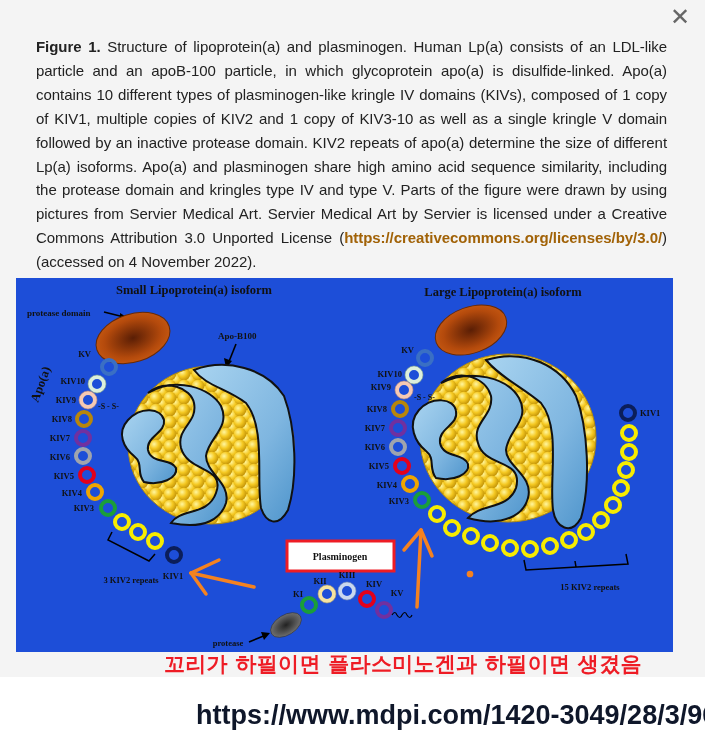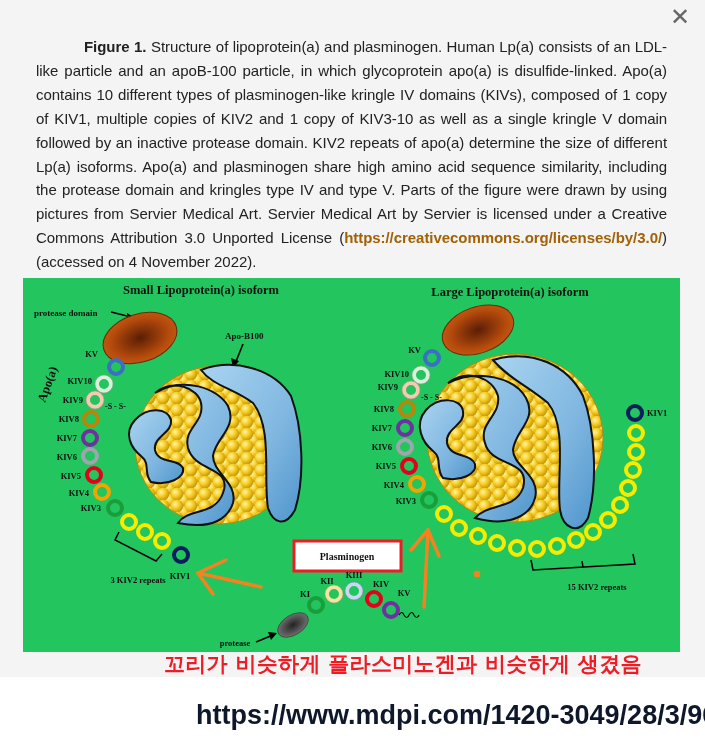--- a/index.html
+++ b/index.html
@@ -14,25 +14,25 @@
   .close-btn {
     position: absolute; right: 14px; top: 6px; width: 22px; height: 22px;
     color: #666; font-size: 24px; line-height: 22px; text-align: center; cursor: pointer;
     font-family: "DejaVu Sans", sans-serif; font-weight: bold;
   }
   .caption {
     position: absolute; left: 36px; top: 35px; width: 631px;
     font-family: "Liberation Sans", sans-serif; font-size: 15px; line-height: 23.9px;
     color: #222; text-align: justify; letter-spacing: -0.05px;
   }
-  .caption b { font-weight: bold; color: #222; margin-left: 48px; }
+  .caption b { font-weight: bold; color: #222; }
   .caption a { color: #a16207; font-weight: bold; text-decoration: none; }
   .figure {
-    position: absolute; left: 23px; top: 278px; width: 657px; height: 374px;
-    background: #22c55e;
+    position: absolute; left: 16px; top: 278px; width: 657px; height: 374px;
+    background: #1d4ed8;
   }
   .figure svg { position: absolute; left: 0; top: 0; }
   .korean-note {
     position: absolute; left: 164px; top: 651px; width: 520px; height: 26px;
     color: #ee1c25; font-size: 21px; font-weight: bold; line-height: 26px;
     font-family: "DejaVu Sans", sans-serif; white-space: nowrap; letter-spacing: 0.3px;
   }
   .source-url {
     position: absolute; left: 196px; top: 702px;
     color: #0f172a; font-size: 27px; font-weight: bold; line-height: 26px;
@@ -217,16 +217,16 @@
         <path d="M175 295 L203 282"></path>
         <path d="M175 295 L190 316"></path>
         <path d="M401 329 L405 252"></path>
         <path d="M405 252 L388 272"></path>
         <path d="M405 252 L416 278"></path>
         <circle cx="454" cy="296" r="1.6" fill="#f58220"></circle>
       </g>
     </svg>
   </div>
 
-  <div class="korean-note">꼬리가 비슷하게 플라스미노겐과 비슷하게 생겼음</div>
+  <div class="korean-note">꼬리가 하필이면 플라스미노겐과 하필이면 생겼음</div>
 </div>
 
 <div class="source-url">https://www.mdpi.com/1420-3049/28/3/969</div>
 
 </body></html>

